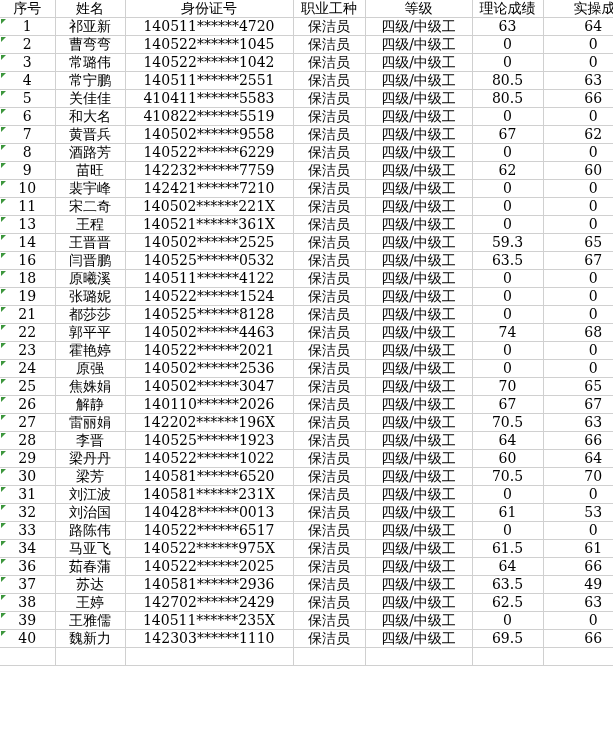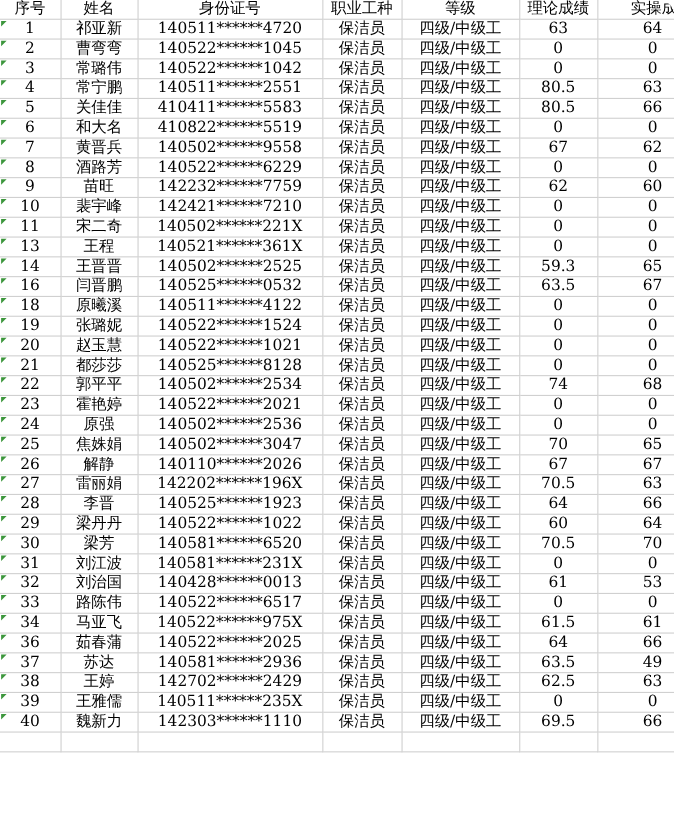--- a/index.html
+++ b/index.html
@@ -8,21 +8,20 @@
     background: #ffffff;
   }
   .sheet {
     width: 613px;
     height: 739px;
     overflow: hidden;
     background: #ffffff;
     font-family: "DejaVu Serif", "Liberation Serif", serif;
     font-size: 14px;
     color: #000000;
-    border-radius: 14px;
   }
   table.grid {
     border-collapse: collapse;
     table-layout: fixed;
     width: 613px;
   }
   col.c-index   { width: 55px; }
   col.c-name    { width: 70px; }
   col.c-id      { width: 168px; }
   col.c-occ     { width: 72px; }
@@ -229,41 +228,32 @@
         <tr>
           <td>19<span class="err-tri"></span></td>
           <td>张璐妮</td>
           <td>140522******1524</td>
           <td>保洁员</td>
           <td>四级/中级工</td>
           <td>0</td>
           <td>0</td>
         </tr>
         <tr>
-          <td>20<span class="err-tri"></span></td>
-          <td>赵玉慧</td>
-          <td>140522******1021</td>
-          <td>保洁员</td>
-          <td>四级/中级工</td>
-          <td>0</td>
-          <td>0</td>
-        </tr>
-        <tr>
           <td>21<span class="err-tri"></span></td>
           <td>都莎莎</td>
           <td>140525******8128</td>
           <td>保洁员</td>
           <td>四级/中级工</td>
           <td>0</td>
           <td>0</td>
         </tr>
         <tr>
           <td>22<span class="err-tri"></span></td>
           <td>郭平平</td>
-          <td>140502******2534</td>
+          <td>140502******4463</td>
           <td>保洁员</td>
           <td>四级/中级工</td>
           <td>74</td>
           <td>68</td>
         </tr>
         <tr>
           <td>23<span class="err-tri"></span></td>
           <td>霍艳婷</td>
           <td>140522******2021</td>
           <td>保洁员</td>

